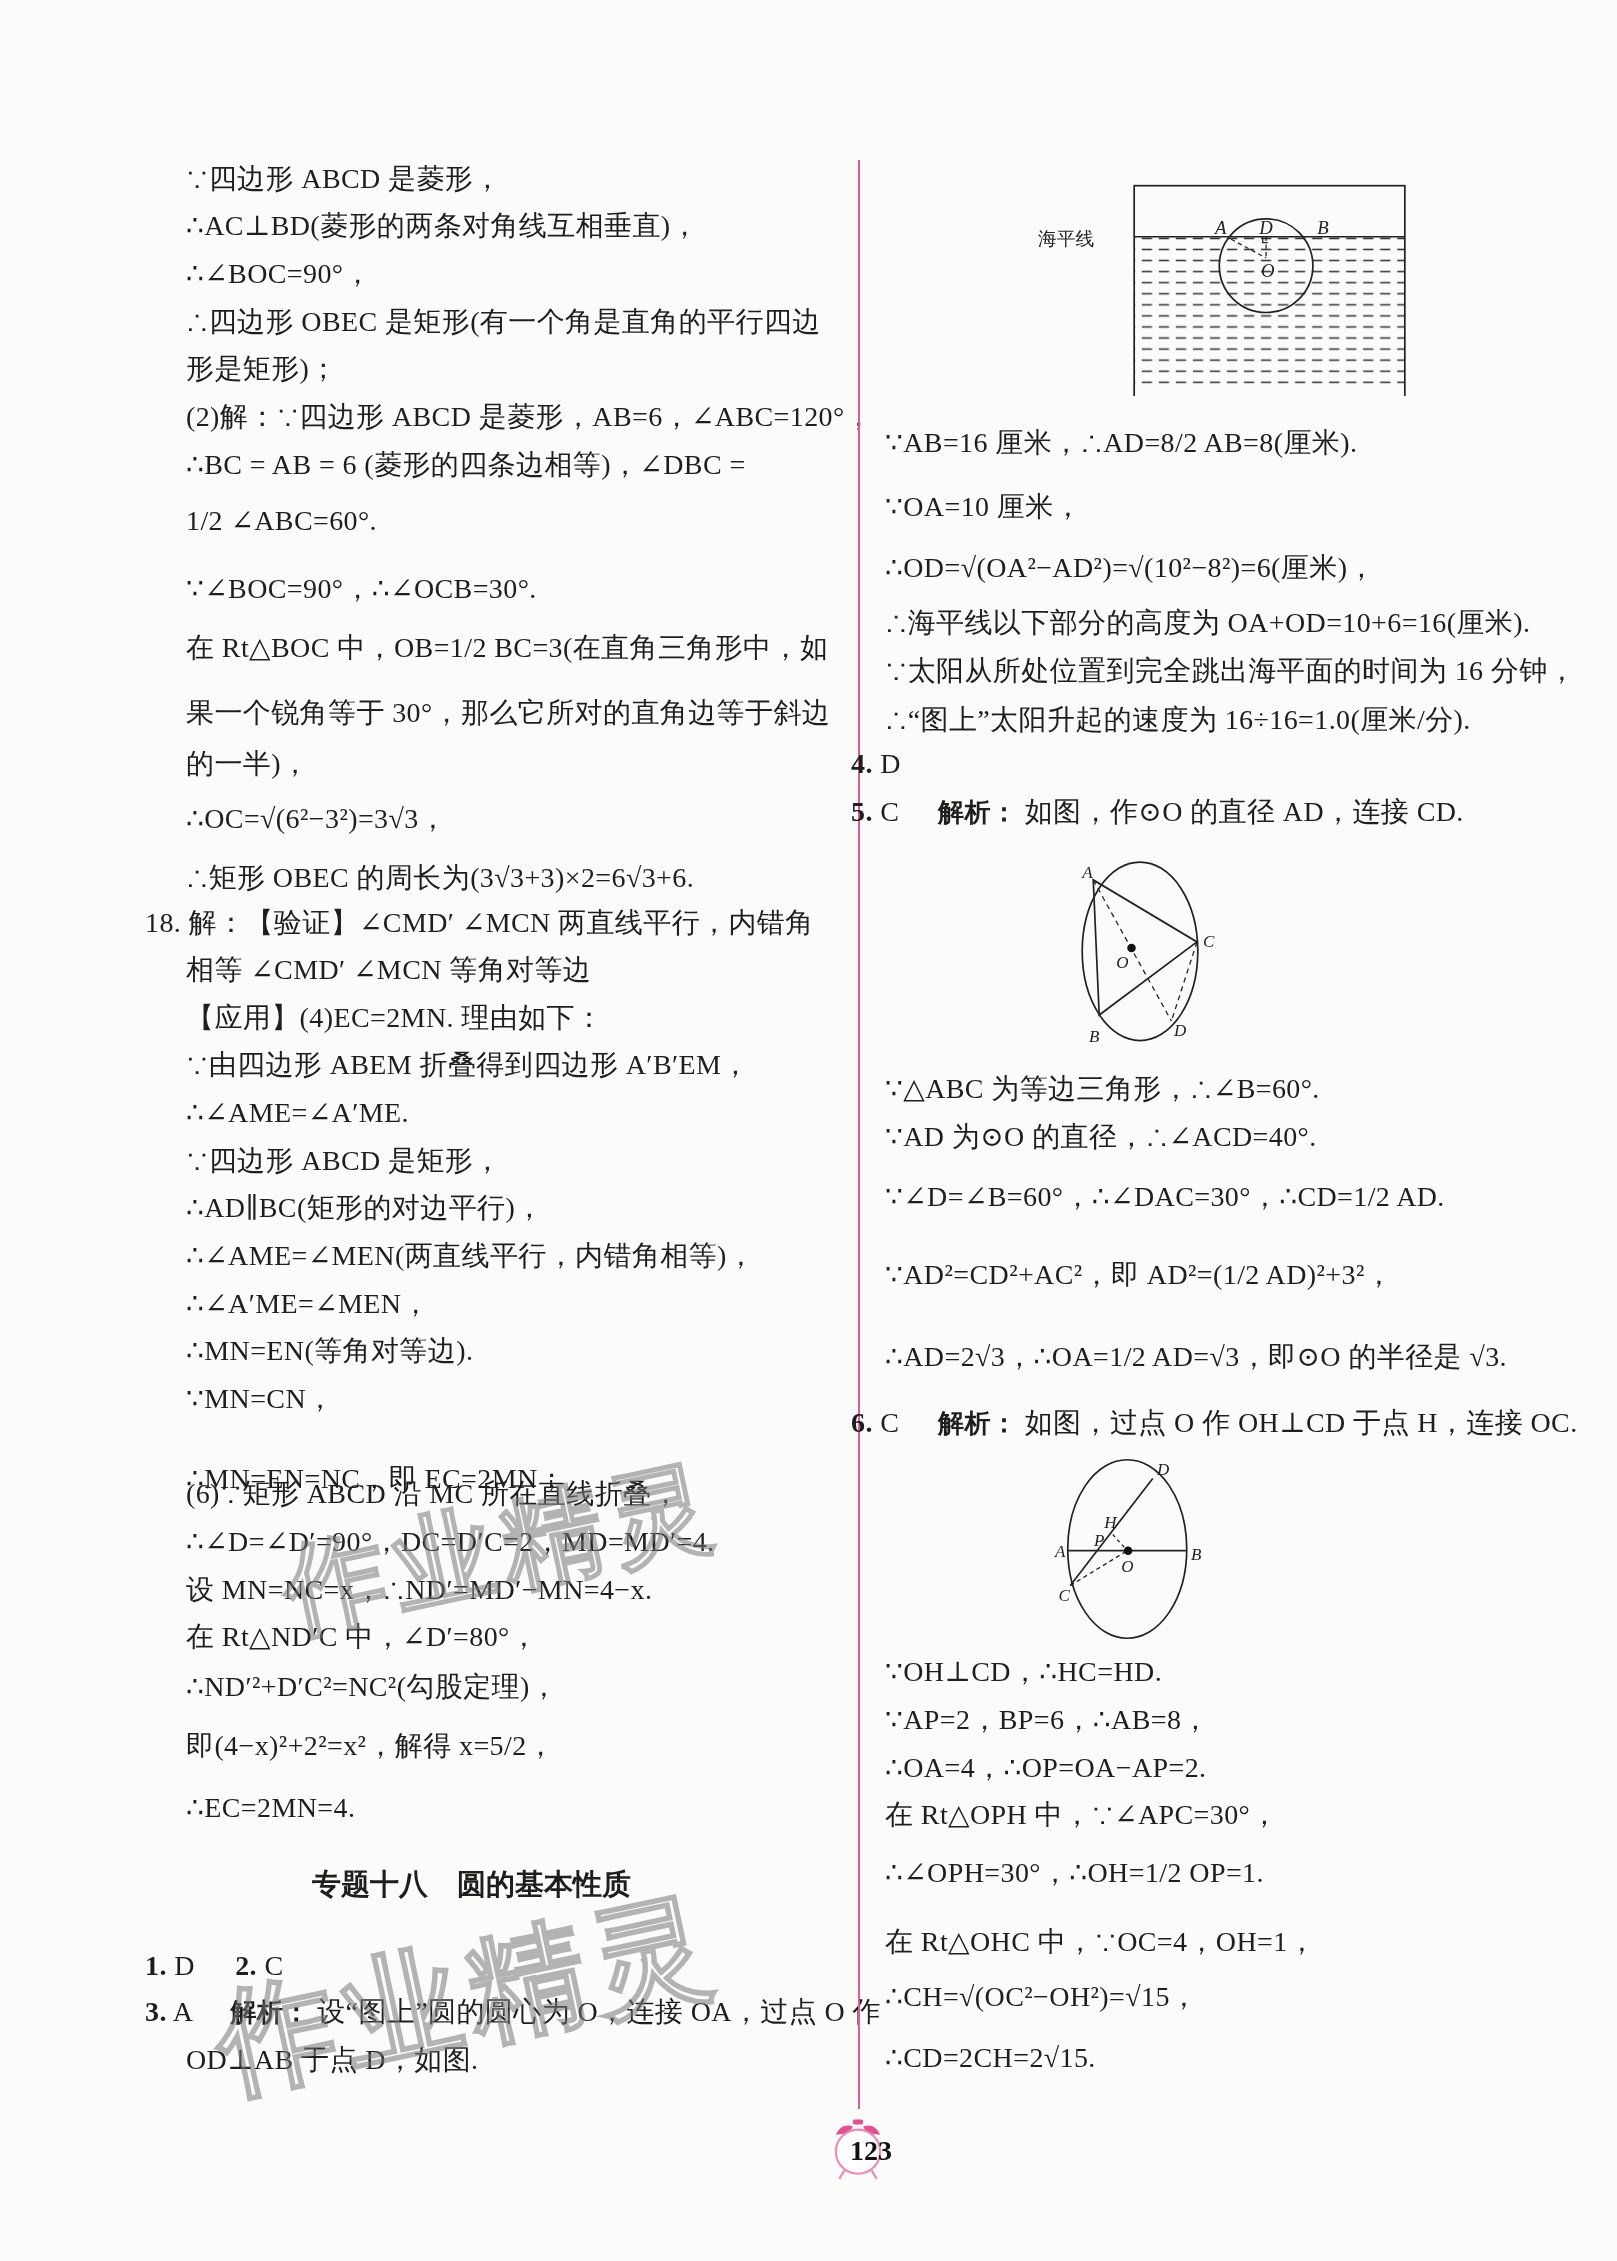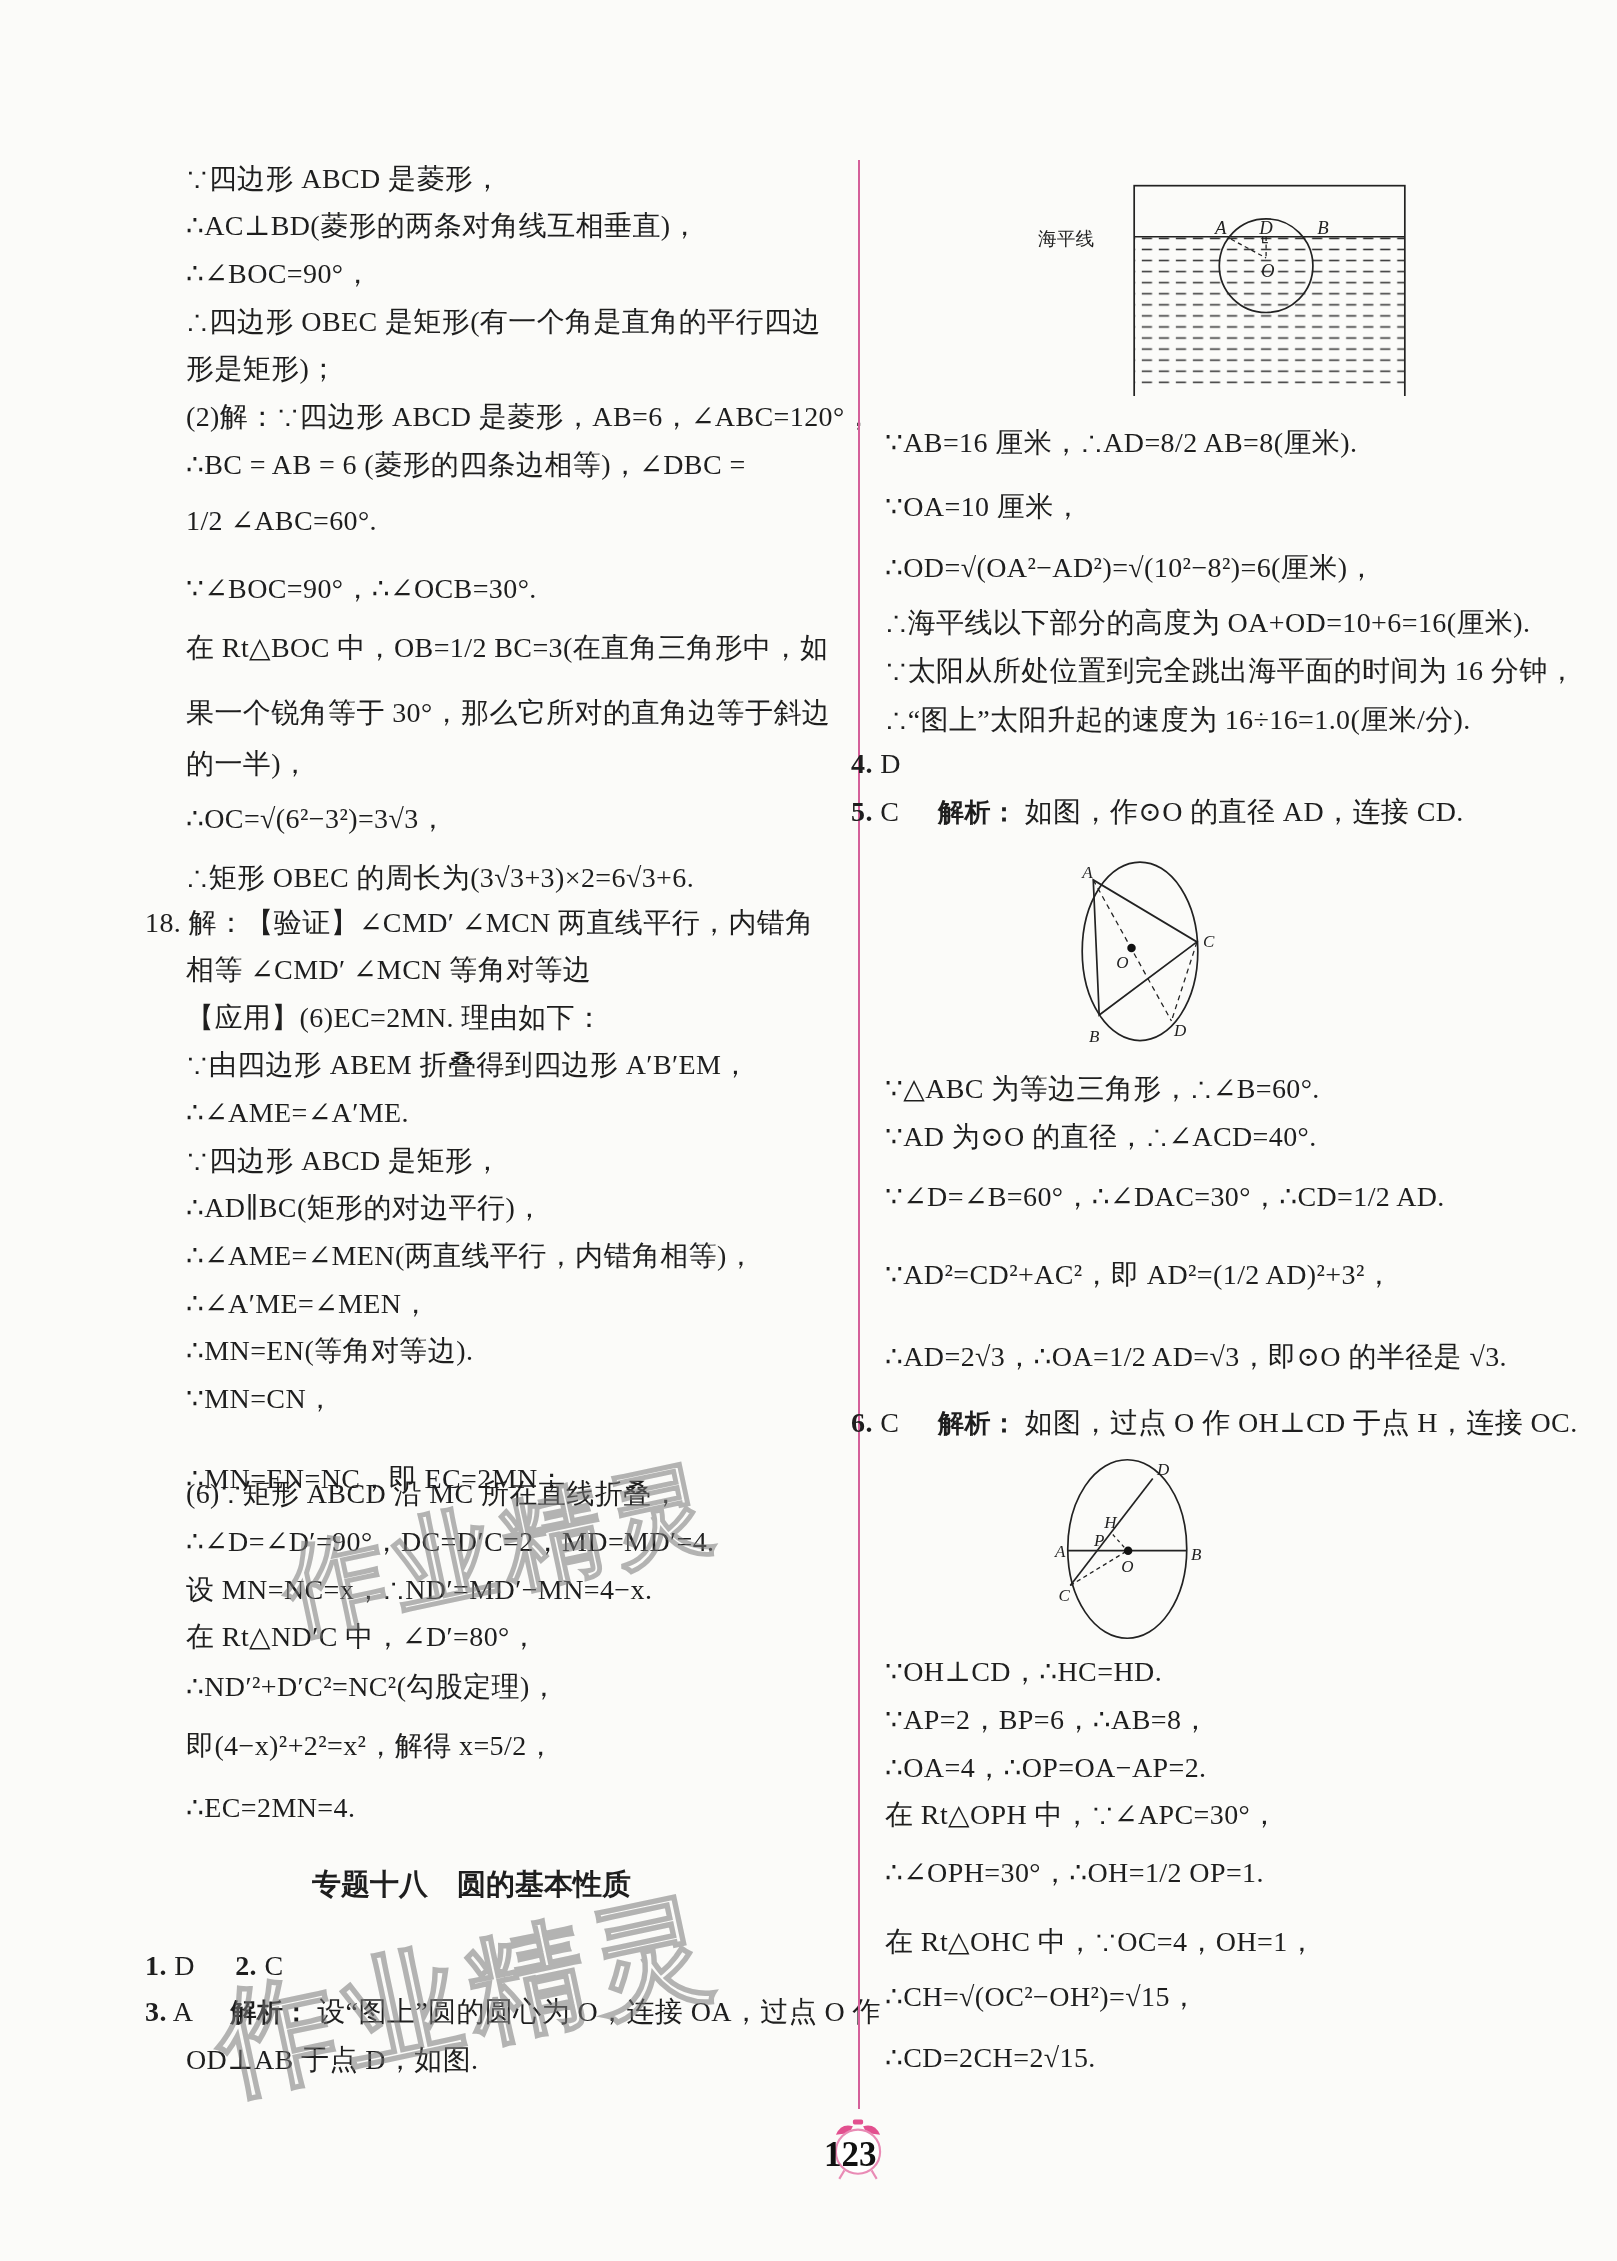--- a/index.html
+++ b/index.html
@@ -32,22 +32,22 @@
   .divider {
     position: absolute; left: 858px; top: 160px; width: 1.7px; height: 1949px;
     background: #d4609a;
   }
   .figure { position: absolute; }
   .figure svg { display: block; }
   .page-num {
     position: absolute; left: 824px; top: 2116px; width: 68px; height: 68px;
   }
   .page-num span {
-    position: absolute; left: 0; top: 19px; width: 68px; text-align: left;
-    font-family: "Liberation Serif", serif; font-weight: bold; font-size: 35px; color: #111;
+    position: absolute; left: 0; top: 19px; width: 68px; text-align: right;
+    font-family: "Liberation Serif", serif; font-weight: bold; font-size: 28px; color: #111;
   }
   .watermark {
     position: absolute;
     font-family: "DejaVu Sans", sans-serif;
     font-weight: bold;
     color: transparent;
     -webkit-text-stroke: 1.7px rgba(120,120,120,0.55);
     transform: rotate(-12deg);
     letter-spacing: 8.5px;
     white-space: nowrap;
@@ -66,21 +66,21 @@
   <div class="line" style="top:448px;left:0">∴BC = AB = 6 (菱形的四条边相等)，∠DBC =</div>
   <div class="line" style="top:504px;left:0">1/2 ∠ABC=60°.</div>
   <div class="line" style="top:572px;left:0">∵∠BOC=90°，∴∠OCB=30°.</div>
   <div class="line" style="top:631px;left:0">在 Rt△BOC 中，OB=1/2 BC=3(在直角三角形中，如</div>
   <div class="line" style="top:696px;left:0">果一个锐角等于 30°，那么它所对的直角边等于斜边</div>
   <div class="line" style="top:747px;left:0">的一半)，</div>
   <div class="line" style="top:802px;left:0">∴OC=√(6²−3²)=3√3，</div>
   <div class="line" style="top:861px;left:0">∴矩形 OBEC 的周长为(3√3+3)×2=6√3+6.</div>
   <div class="line num-line" style="top:906px;left:-41px">18. 解：【验证】∠CMD′  ∠MCN  两直线平行，内错角</div>
   <div class="line" style="top:953px;left:0">相等  ∠CMD′  ∠MCN  等角对等边</div>
-  <div class="line" style="top:1001px;left:0">【应用】(6)EC=2MN. 理由如下：</div>
+  <div class="line" style="top:1001px;left:0">【应用】(4)EC=2MN. 理由如下：</div>
   <div class="line" style="top:1048px;left:0">∵由四边形 ABEM 折叠得到四边形 A′B′EM，</div>
   <div class="line" style="top:1096px;left:0">∴∠AME=∠A′ME.</div>
   <div class="line" style="top:1144px;left:0">∵四边形 ABCD 是矩形，</div>
   <div class="line" style="top:1191px;left:0">∴AD∥BC(矩形的对边平行)，</div>
   <div class="line" style="top:1239px;left:0">∴∠AME=∠MEN(两直线平行，内错角相等)，</div>
   <div class="line" style="top:1287px;left:0">∴∠A′ME=∠MEN，</div>
   <div class="line" style="top:1334px;left:0">∴MN=EN(等角对等边).</div>
   <div class="line" style="top:1382px;left:0">∵MN=CN，</div>
   <div class="line" style="top:1462px;left:0">∴MN=EN=NC，即 EC=2MN；</div>
   <div class="line" style="top:1477px;left:0">(6)∵矩形 ABCD 沿 MC 所在直线折叠，</div>

